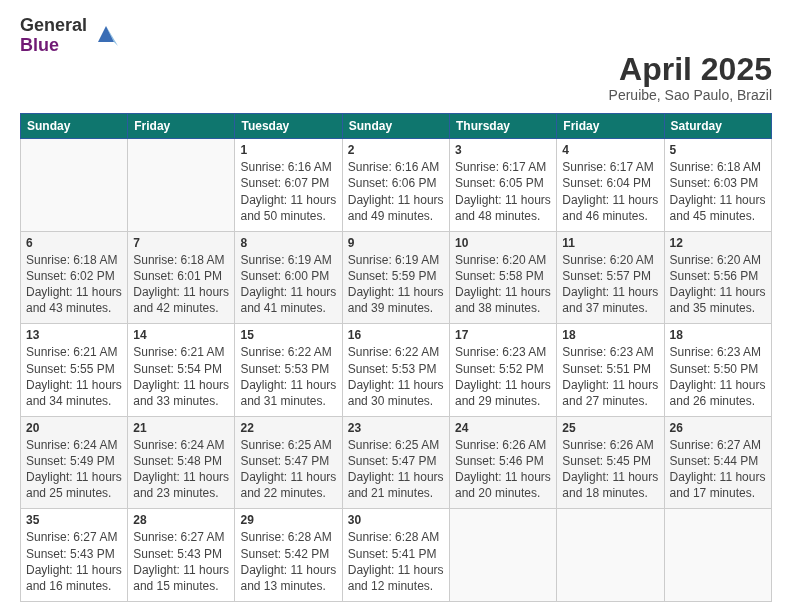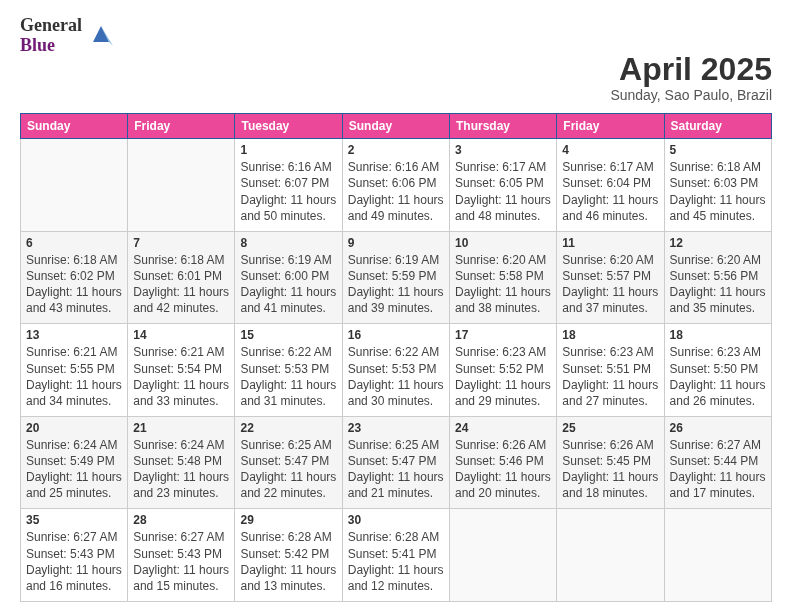--- a/index.html
+++ b/index.html
@@ -21,21 +21,20 @@
     }
     .header {
       display: flex;
       justify-content: space-between;
       align-items: flex-start;
       margin-bottom: 10px;
     }
     .logo {
       display: flex;
       align-items: center;
-      font-family: Liberation Serif, serif;
     }
     .logo-text {
       display: flex;
       flex-direction: column;
       line-height: 1.1;
     }
     .title-block {
       text-align: right;
     }
     .month-year {
@@ -48,21 +47,21 @@
     .location {
       font-size: 14px;
       color: #555;
     }
     .calendar {
       width: 100%;
       border-collapse: collapse;
       flex: 1;
     }
     .calendar th {
-      background-color: #ec4899;
+      background-color: #0f766e;
       color: #fff;
       text-align: left;
       padding: 5px 6px;
       font-size: 12px;
       font-weight: bold;
       border: 1px solid #2a5a9e;
     }
     .calendar td {
       border: 1px solid #ccc;
       vertical-align: top;
@@ -100,21 +99,21 @@
         <span style="font-size:18px;font-weight:bold;color:#701a75;">Blue</span>
       </div>
 
       <svg width="32" height="32" viewBox="0 0 32 32" style="margin-left:3px;margin-top:-4px;">
         <polygon points="8,24 24,24 16,8" fill="#3a6db5"></polygon>
         <polygon points="16,8 28,28 24,24" fill="#5a9fd4" opacity="0.7"></polygon>
       </svg>
     </div>
     <div class="title-block">
       <div class="month-year">April 2025</div>
-      <div class="location">Sunday, Sao Paulo, Brazil</div>
+      <div class="location">Peruibe, Sao Paulo, Brazil</div>
     </div>
   </div>
 
   <table class="calendar">
     <thead>
       <tr>
         <th>Sunday</th>
         <th>Friday</th>
         <th>Tuesday</th>
         <th>Sunday</th>

